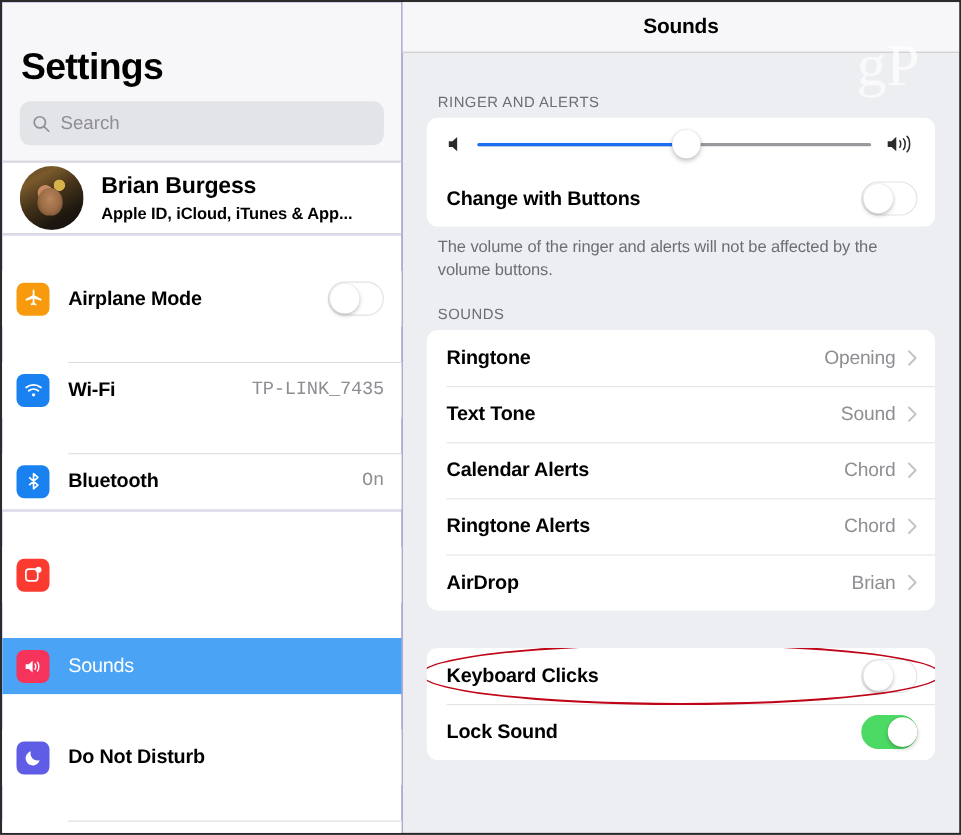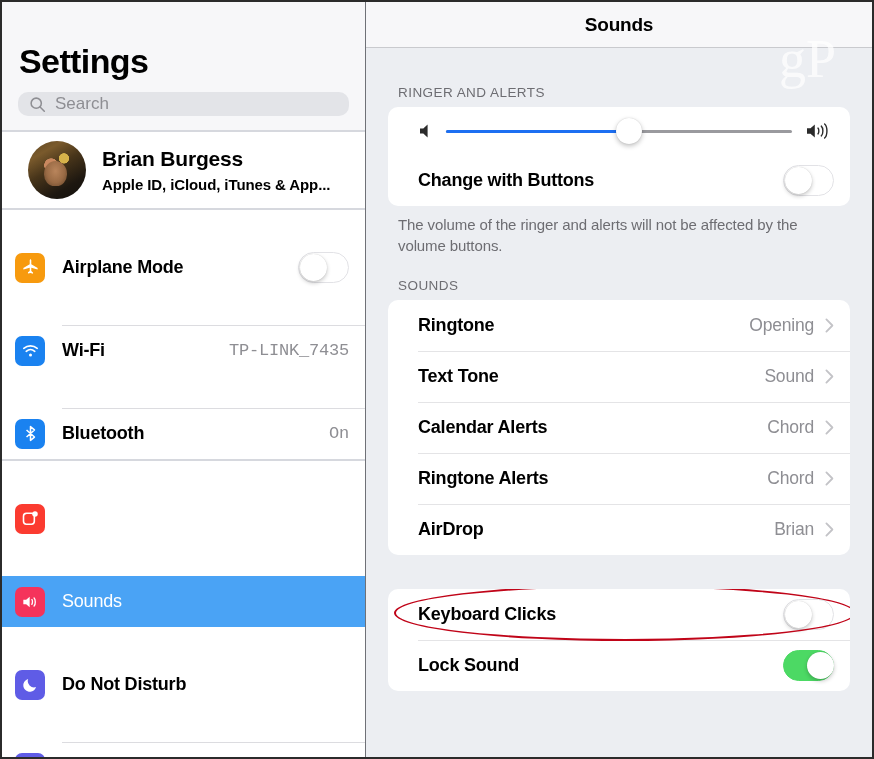--- a/index.html
+++ b/index.html
@@ -40,21 +40,21 @@
   }
   .settings-title {
     font-size: 34px;
     font-weight: bold;
     letter-spacing: -0.6px;
     color: #000;
     margin: 14px 0 14px 1px;
     line-height: 1;
   }
   .search-box {
-    height: 24px;
+    height: 40px;
     background: #e3e4e8;
     border-radius: 10px;
     display: flex;
     align-items: center;
     padding: 0 11px;
   }
   .search-icon { width: 17px; height: 17px; margin-right: 9px; flex: none; }
   .search-placeholder {
     font-size: 17px;
     color: #8e8e93;
@@ -63,23 +63,23 @@
   .gap { background: #eceef2; }
   .gap-1 { height: 38px; border-bottom: 1px solid #d6d8de; }
   .gap-2 { height: 43px; border-top: 1px solid #d6d8de; border-bottom: 1px solid #d6d8de; }
   .gap-bottom { flex: 1; background: #eceef2; border-top: 1px solid #d6d8de; }
 
   .group { background: #ffffff; }
 
   .account-row {
     display: flex;
     align-items: center;
-    padding: 13px 16px 13px 26px;
+    padding: 13px 16px 13px 16px;
     background: #fff;
-    height: 76px;
+    height: 64px;
   }
   .avatar {
     width: 58px; height: 58px; border-radius: 50%;
     flex: none; margin-right: 16px;
     background:
       radial-gradient(circle at 40% 42%, #c9885f 0 14%, rgba(201,136,95,0) 15%),
       radial-gradient(circle at 62% 30%, #d6b24a 0 9%, rgba(214,178,74,0) 10%),
       linear-gradient(150deg, #5b4422 0%, #7a5a2c 22%, #48351a 45%, #1d1710 75%, #120f0b 100%);
     overflow: hidden;
     position: relative;
@@ -192,21 +192,20 @@
   }
   .sp-top-1 { height: 37px; }
   .sp-top-2 { height: 22px; }
   .sp-top-3 { height: 34px; }
 
   .card {
     background: #ffffff;
     border-radius: 10px;
     overflow: hidden;
     position: relative;
-    padding-left: 12px;
   }
   .card-row {
     height: 51px;
     display: flex;
     align-items: center;
     padding: 0 16px 0 18px;
     position: relative;
   }
   .card-row + .card-row::before {
     content: "";

